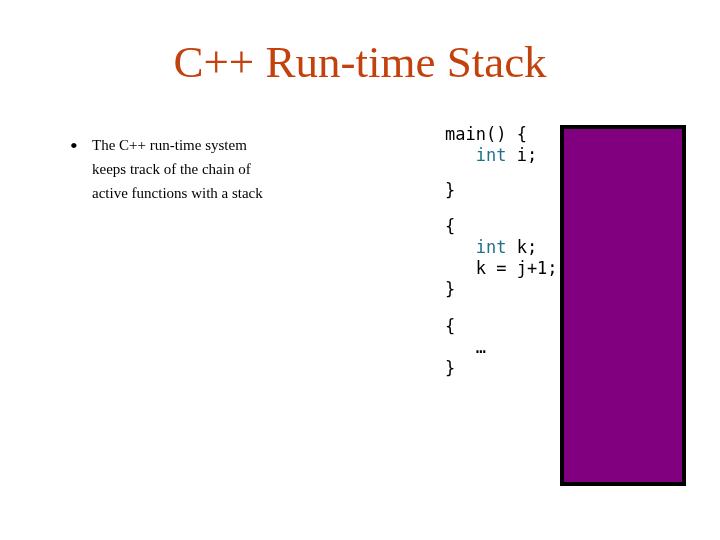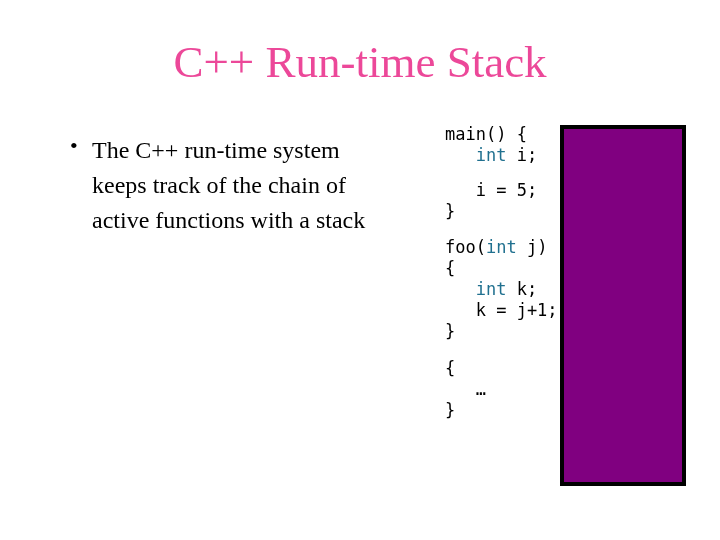--- a/index.html
+++ b/index.html
@@ -14,37 +14,37 @@
     color: #000000;
   }
   .title {
     position: absolute;
     top: 36px; left: 0; width: 720px;
     margin: 0;
     text-align: center;
     font-size: 45px;
     font-weight: normal;
     line-height: 52px;
-    color: #ec4899;
+    color: #c2410c;
   }
   .bullet-item {
     position: absolute;
     left: 70px; top: 133px;
     width: 350px;
     display: flex;
     align-items: flex-start;
   }
   .bullet-marker {
     flex: 0 0 22px;
     font-size: 22px;
     line-height: 25px;
   }
   .bullet-text {
-    font-size: 24px;
-    line-height: 35px;
+    font-size: 15px;
+    line-height: 24px;
     white-space: pre-line;
   }
   .code-column {
     position: absolute;
     left: 445px; top: 124px;
     font-family: "DejaVu Sans Mono", monospace;
     font-size: 17px;
     line-height: 21px;
     color: #000000;
   }
@@ -78,25 +78,23 @@
   <div class="bullet-text">The C++ run-time system
 keeps track of the chain of
 active functions with a stack</div>
 </div>
 
 <div class="code-column">
     <div class="code-block">
       <div class="code-line"><span>main() {</span></div>
       <div class="code-line"><span>   </span><span class="kw">int</span><span> i;</span></div>
       <div class="code-line blank"><span></span></div>
-      <div class="code-line"><span>   i = 5;</span></div>
       <div class="code-line"><span>}</span></div>
     </div>
     <div class="code-block">
-      <div class="code-line"><span>foo(</span><span class="kw">int</span><span> j)</span></div>
       <div class="code-line"><span>{</span></div>
       <div class="code-line"><span>   </span><span class="kw">int</span><span> k;</span></div>
       <div class="code-line"><span>   k = j+1;</span></div>
       <div class="code-line"><span>}</span></div>
     </div>
     <div class="code-block">
       <div class="code-line"><span>{</span></div>
       <div class="code-line"><span>   …</span></div>
       <div class="code-line"><span>}</span></div>
     </div>

